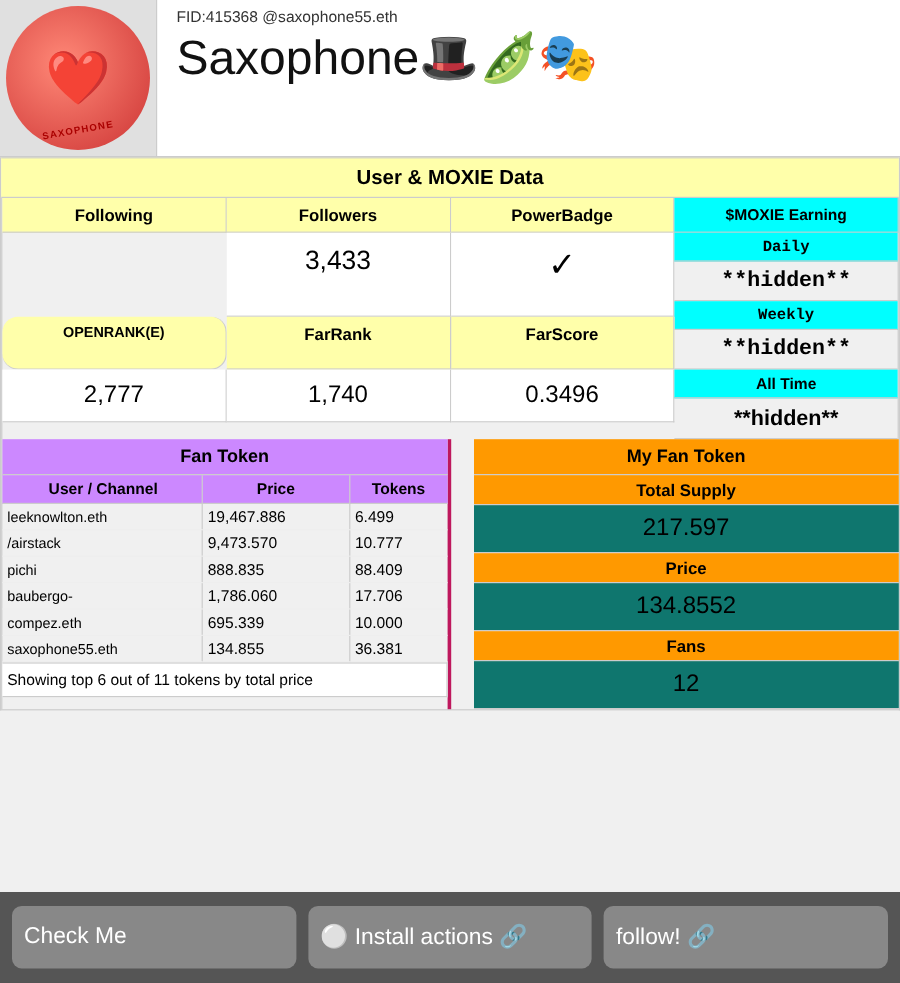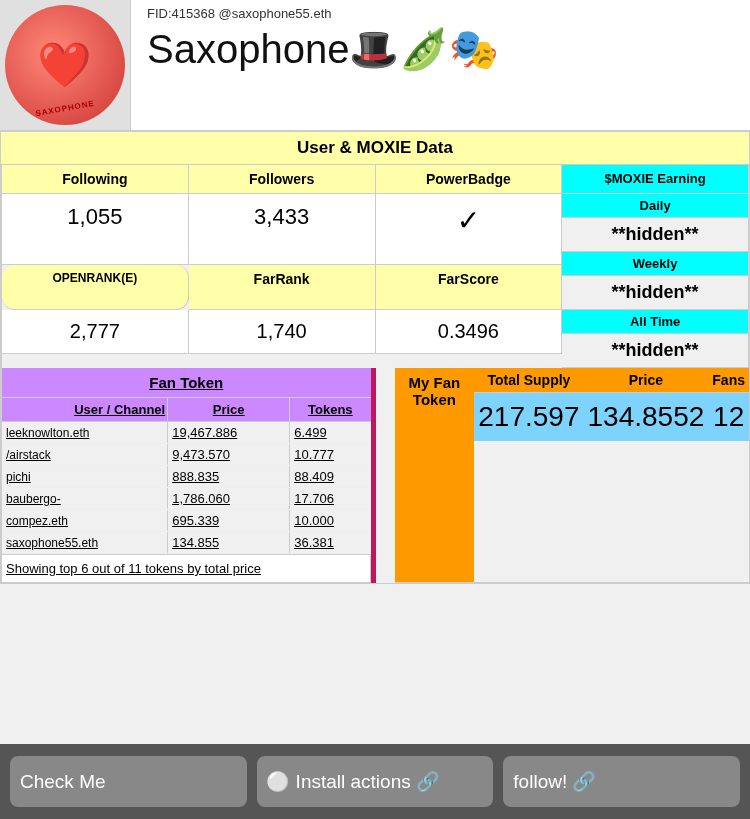--- a/index.html
+++ b/index.html
@@ -136,25 +136,25 @@
       justify-content: center;
     }
 
     
     .fan-section {
       display: grid;
       grid-template-columns: 1fr 1fr;
       border-left: 1px solid #ccc;
     }
     .fan-left {
-      border-right: 5px solid #be185d;
-      text-decoration: underline;
+      border-right: 3px solid #be185d;
     }
     .fan-right {
       display: flex;
+      flex-direction: column;
       padding-left: 19px;
     }
     .fan-title {
       background: #cc88ff;
       text-align: center;
       font-size: 15px;
       font-weight: bold;
       padding: 6px;
       border-bottom: 1px solid #ccc;
     }
@@ -173,21 +173,21 @@
     }
     .fan-table th {
       background: #cc88ff;
       text-align: center;
       font-size: 13px;
       padding: 4px 2px;
       border-bottom: 1px solid #ccc;
       border-right: 1px solid #ccc;
     }
     .fan-table th:first-child {
-      text-align: right;
+      text-align: center;
       padding-left: 4px;
     }
     .fan-table th:last-child {
       border-right: none;
     }
     .fan-table td {
       font-size: 13px;
       padding: 3px 4px;
       border-bottom: 1px solid #eee;
       border-right: 1px solid #ccc;
@@ -206,23 +206,23 @@
       background: #ff9900;
       text-align: center;
       font-size: 14px;
       font-weight: bold;
       padding: 4px;
       border-bottom: 1px solid #ccc;
       color: #000;
     }
     .fan-right-value {
       text-align: center;
-      font-size: 28px;
+      font-size: 20px;
       padding: 8px 4px;
-      background: #7dd3fc;
+      background: #0f766e;
     }
     .footer-note {
       font-size: 13px;
       padding: 6px 4px;
       border-top: 1px solid #ccc;
       border-right: 1px solid #ccc;
       background: #fff;
       border-bottom: 1px solid #ccc;
     }
 
@@ -273,25 +273,24 @@
 <div class="outer">
 
   <div class="section-title">User &amp; MOXIE Data</div>
 
   <div class="stats-grid">
     <div class="col-header">Following</div>
     <div class="col-header">Followers</div>
     <div class="col-header">PowerBadge</div>
     <div class="col-header cyan">$MOXIE Earning</div>
 
-    <div class="col-value" style="border-bottom:1px solid #ccc;grid-row:2;grid-column:1;">1,055</div>
     <div class="col-value" style="border-bottom:1px solid #ccc;grid-row:2;grid-column:2;">3,433</div>
     <div class="col-value check" style="border-bottom:1px solid #ccc;grid-row:2;grid-column:3;">✓</div>
 
-    <div class="moxie-cell" style="grid-row:2/4;grid-column:4;border-right:1px solid #ccc;">
+    <div class="moxie-cell" style="grid-row:2/4;grid-column:4;border-right:1px solid #ccc;font-family:Liberation Mono, monospace;">
       <div class="moxie-label">Daily</div>
       <div class="moxie-value">**hidden**</div>
       <div class="moxie-label">Weekly</div>
       <div class="moxie-value">**hidden**</div>
     </div>
 
     <div class="col-header" style="grid-row:3;grid-column:1;font-size:12px;border-radius:13px;">OPENRANK(E)</div>
     <div class="col-header" style="grid-row:3;grid-column:3;">FarScore</div>
     <div class="col-header" style="grid-row:3;grid-column:2;">FarRank</div>
 

